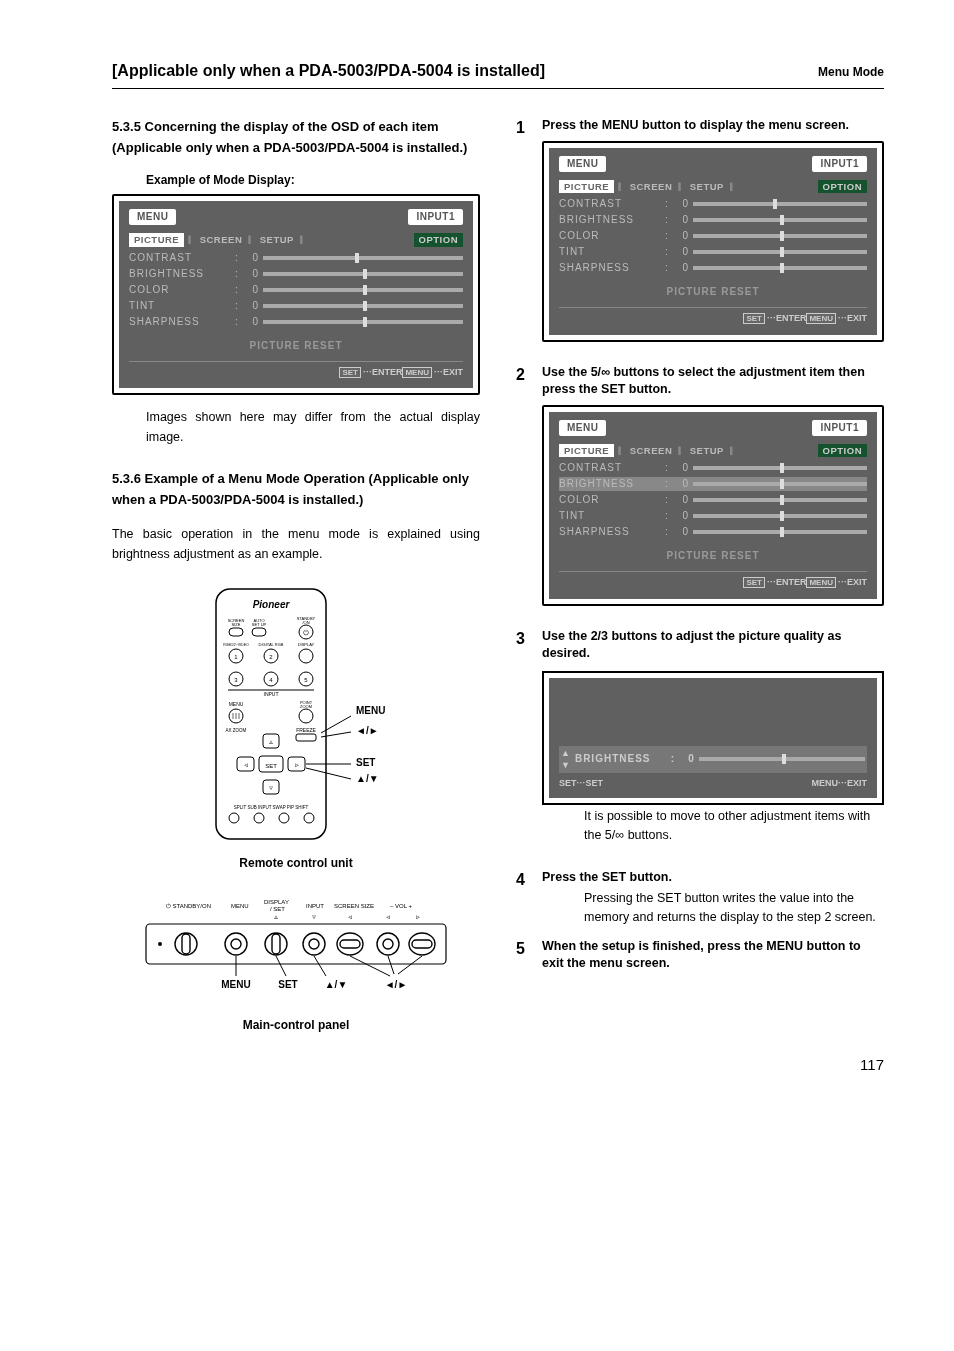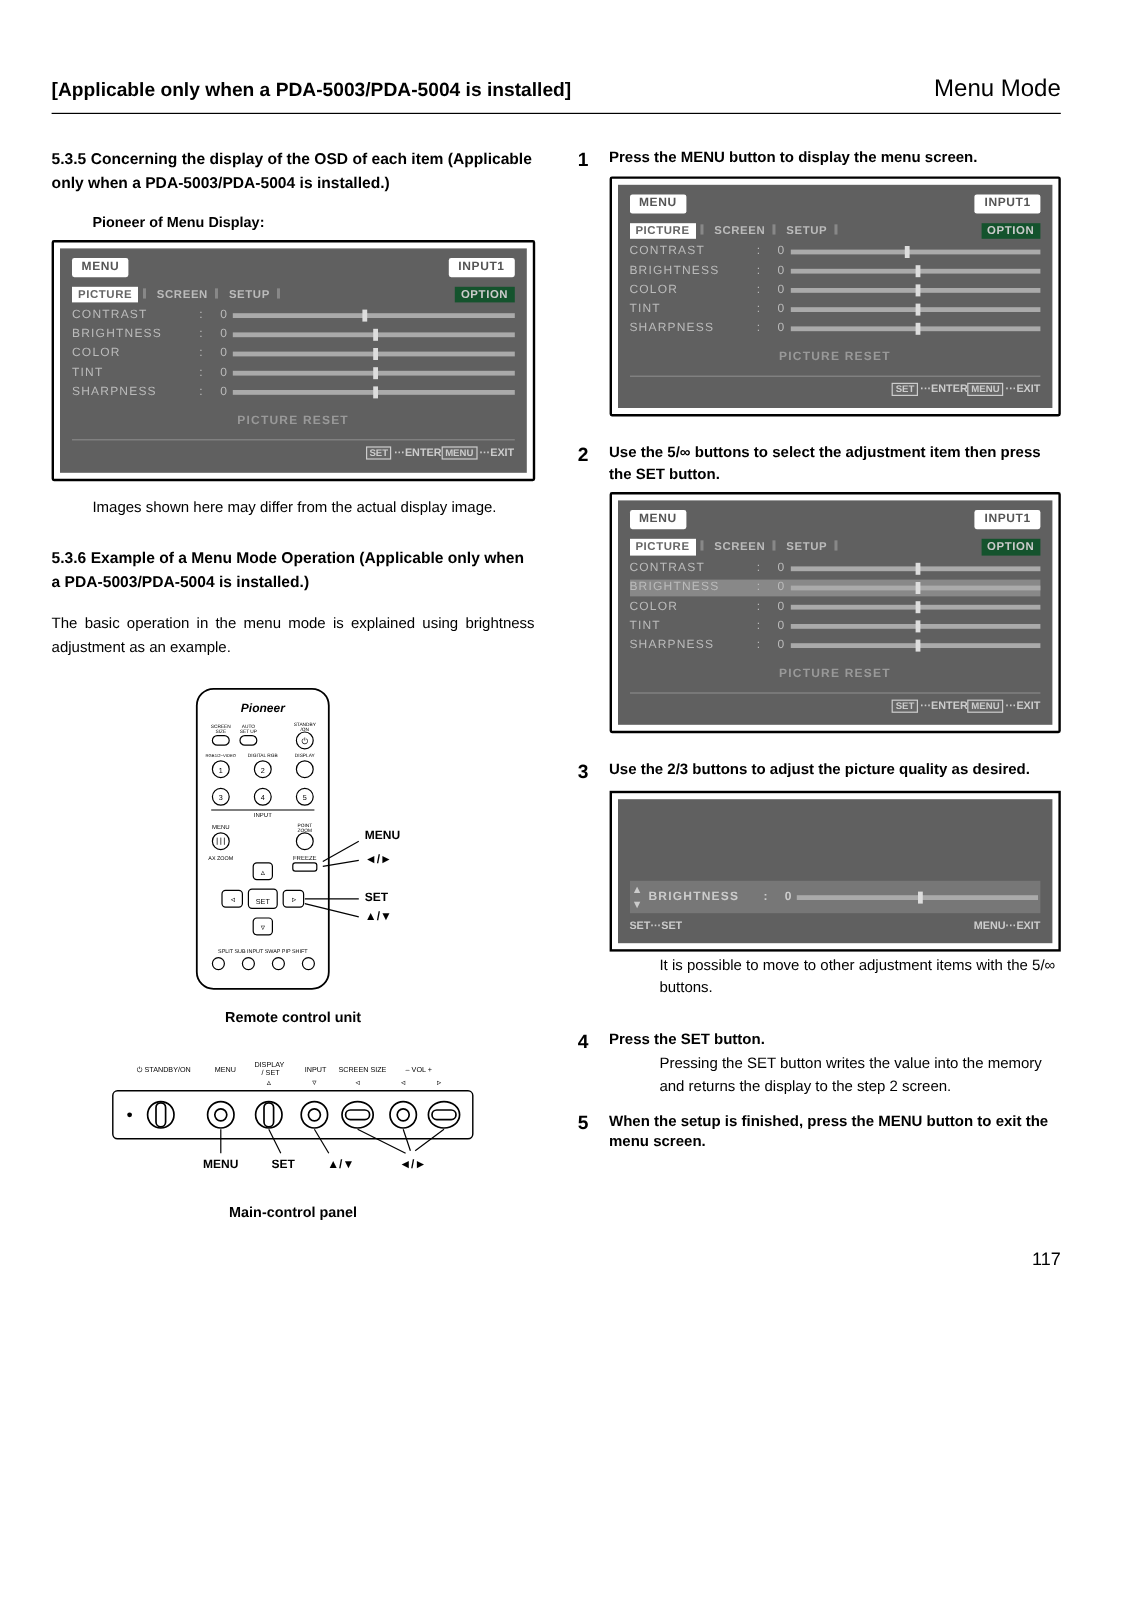--- a/index.html
+++ b/index.html
@@ -1,20 +1,20 @@
 <!DOCTYPE html>
 <html><head>
 <meta charset="utf-8">
 <style>
   * { box-sizing: border-box; margin: 0; padding: 0; }
   body { font-family: Arial, Helvetica, sans-serif; background: #fff; width: 954px; margin: 0 auto; color: #000; font-size: 13px; line-height: 1.4; }
-  .page { padding: 60px 70px 40px 43px; }
+  .page { padding: 60px 70px 40px 112px; }
   .header-row { display: flex; justify-content: space-between; align-items: baseline; border-bottom: 1.5px solid #000; padding-bottom: 6px; margin-bottom: 28px; }
   .header-left { font-size: 16px; font-weight: bold; }
-  .header-right { font-size: 20px; font-weight: normal; }
+  .header-right { font-size: 12px; font-weight: bold; }
   .columns { display: flex; gap: 36px; }
   .col { flex: 1; min-width: 0; }
   .sec-head { font-weight: bold; font-size: 13px; margin-bottom: 14px; line-height: 1.55; }
   .sec-head .num { display:inline; }
   .sub-bold { font-weight: bold; font-size: 12px; margin: 10px 0 6px 34px; }
   .menu-box { border:2px solid #000; border-radius:2px; padding:5px; background:#fff; margin: 6px 0 12px 34px; width: 320px; }
   .menu-inner { background:#606060; padding:8px 10px 10px 10px; }
   .menu-title-row { display:flex; justify-content:space-between; margin-bottom:8px; }
   .pill { background:#fff; color:#555; font-weight:bold; font-size:10px; letter-spacing:0.5px; padding:1px 8px; border-radius:2px; }
   .tabs-row { font-size:9.5px; letter-spacing:0.5px; font-weight:bold; color:#bbb; margin-bottom:4px; display:flex; gap:2px; align-items:center; }
@@ -68,21 +68,21 @@
 
   <div class="columns">
 
     <div class="col">
 
       <div class="sec-head">
         <span class="num">5.3.5</span>
         <span>Concerning the display of the OSD of each item (Applicable only when a PDA-5003/PDA-5004 is installed.)</span>
       </div>
 
-      <div class="sub-bold">Pioneer of Menu Display:</div>
+      <div class="sub-bold">Example of Mode Display:</div>
 
       <div class="menu-box">
         <div class="menu-inner">
           <div class="menu-title-row">
             <span class="pill">MENU</span>
             <span class="pill">INPUT1</span>
           </div>
           <div class="tabs-row">
             <span class="tab-active">PICTURE</span>
               <span class="sep">▌</span>

